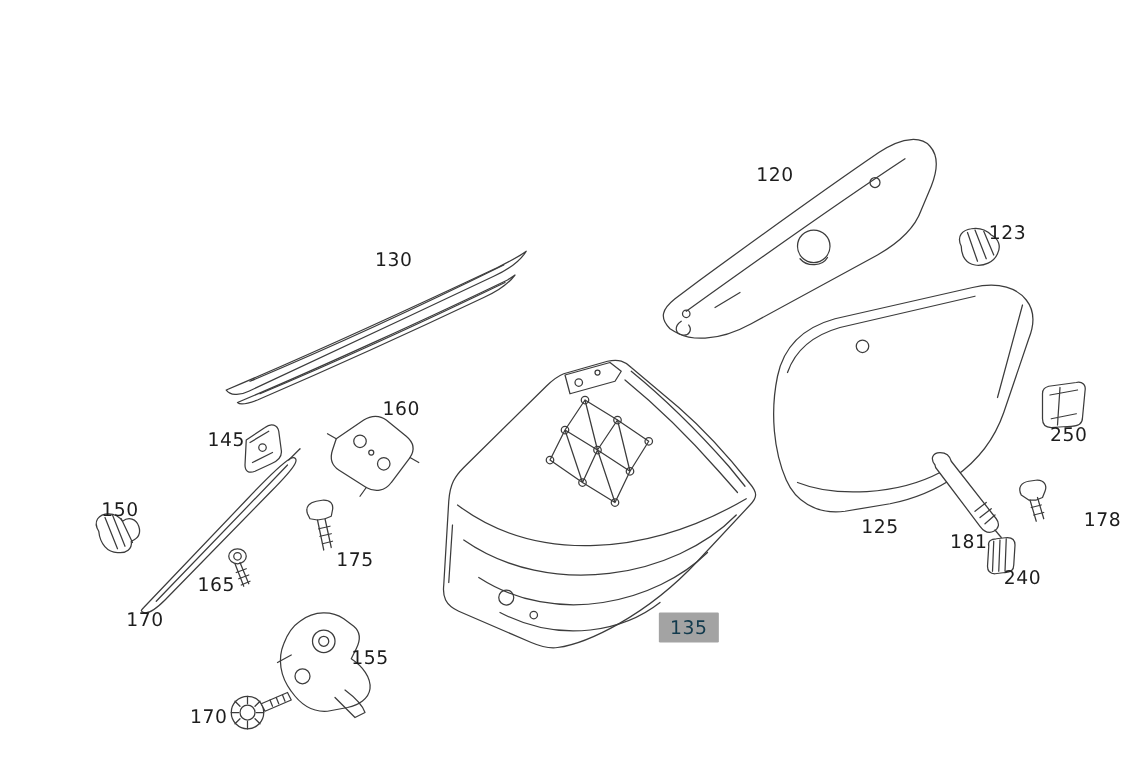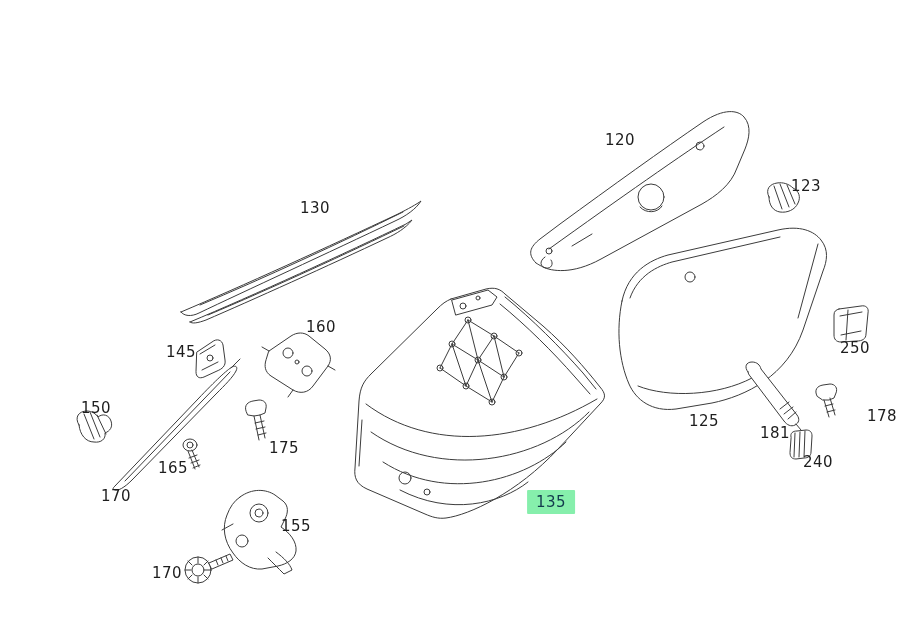--- a/index.html
+++ b/index.html
@@ -162,21 +162,21 @@
       <path d="M795,433 L794,457 M800,432 L799,457 M805,431 L804,457"></path>
     </g>
 
   </svg>
 
   <span class="part-label" style="left:620px; top:140px;">120</span>
   <span class="part-label" style="left:806px; top:186px;">123</span>
   <span class="part-label" style="left:315px; top:208px;text-align:center;">130</span>
   <span class="part-label" style="left:704px; top:421px;">125</span>
   <span class="part-label" style="left:855px; top:348px;">250</span>
-  <span class="part-label hl" style="left: 551px; top: 502px; background-color: #86efac;">135</span>
+  <span class="part-label hl" style="left: 551px; top: 502px; background-color: #a3a3a3;">135</span>
   <span class="part-label" style="left:321px; top:327px;">160</span>
   <span class="part-label" style="left:181px; top:352px;">145</span>
   <span class="part-label" style="left:96px; top:408px;">150</span>
   <span class="part-label" style="left:116px; top:496px;">170</span>
   <span class="part-label" style="left:173px; top:468px;">165</span>
   <span class="part-label" style="left:284px; top:448px;">175</span>
   <span class="part-label" style="left:296px; top:526px;">155</span>
   <span class="part-label" style="left:167px; top:573px;">170</span>
   <span class="part-label" style="left:775px; top:433px;">181</span>
   <span class="part-label" style="left:882px; top:416px;text-align:right;">178</span>

